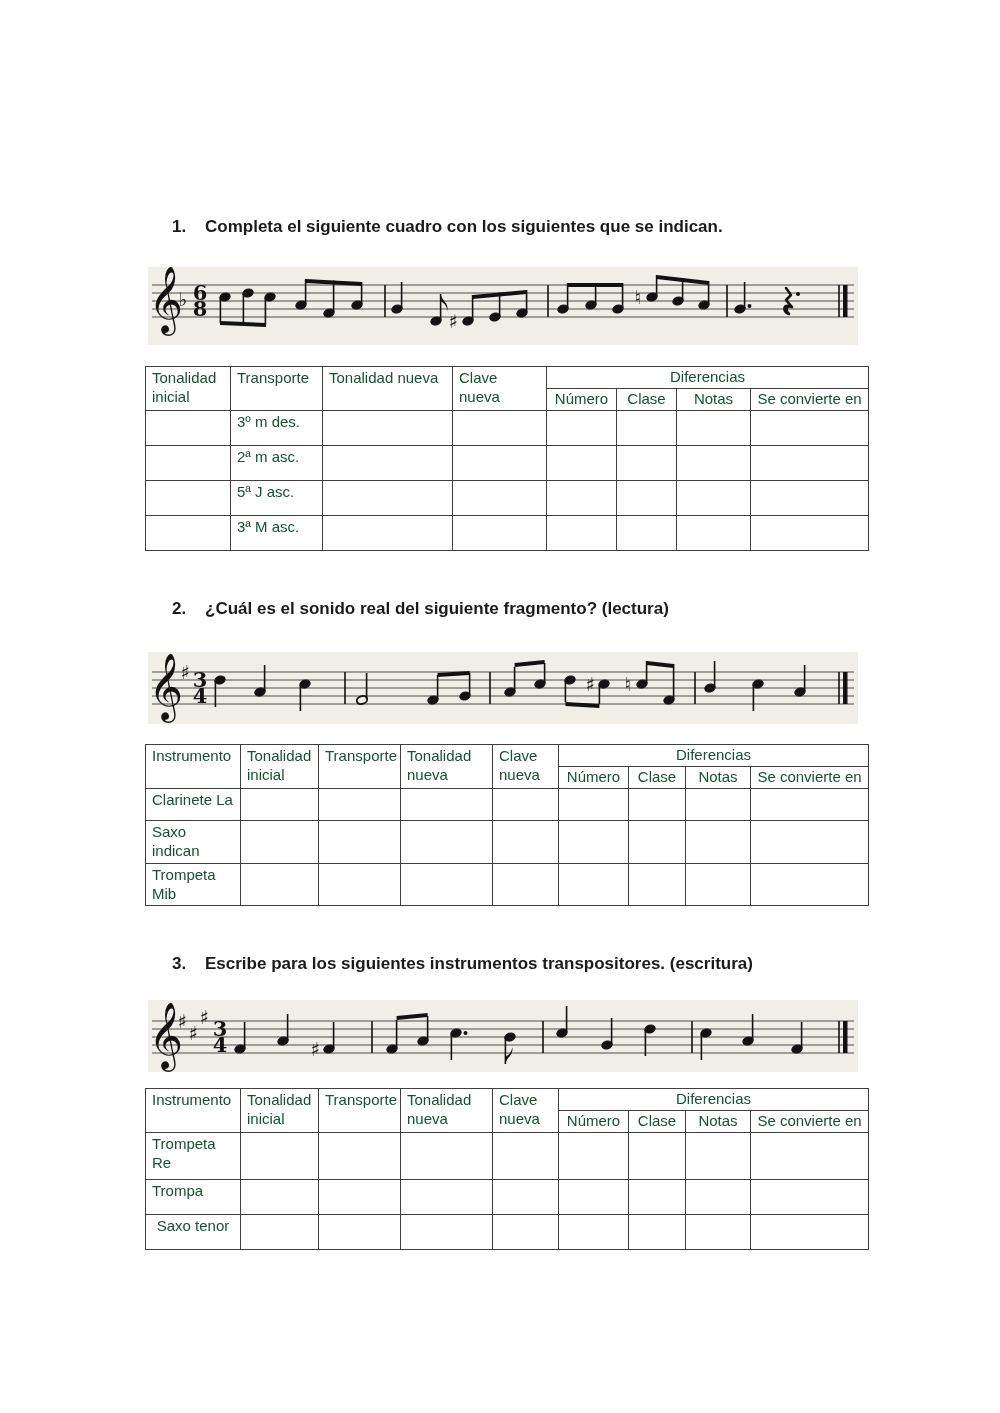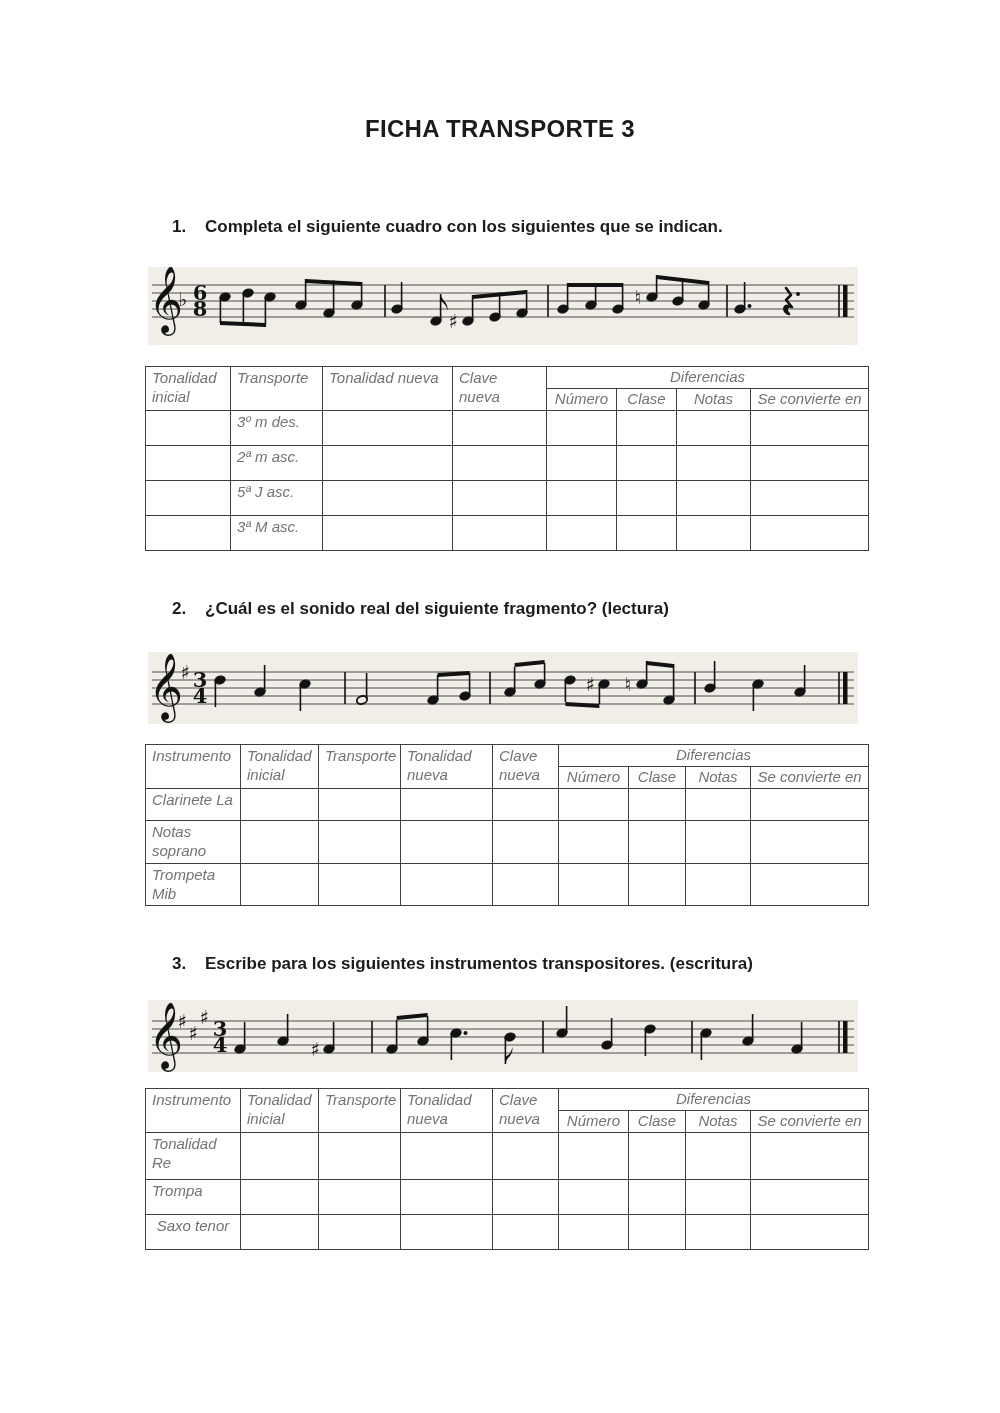--- a/index.html
+++ b/index.html
@@ -12,38 +12,37 @@
   .heading .txt{margin-left:9px;}
   #h1{left:172px;top:217px;}
   #h2{left:172px;top:599px;}
   #h3{left:172px;top:954px;}
   .staff{position:absolute;left:148px;width:710px;}
   #staff1{top:267px;height:78px;}
   #staff2{top:652px;height:72px;}
   #staff3{top:1000px;height:72px;}
   .staff svg{display:block;width:100%;height:100%;}
   table{border-collapse:collapse;table-layout:fixed;position:absolute;left:145px;
-        font-size:15px;color:#737373;font-style:italic;}
+        font-size:15px;color:#14532d;}
   td{border:1.4px solid #3f3f3f;padding:2px 6px;vertical-align:top;line-height:1.25;
      overflow:hidden;}
   td.c{text-align:center;vertical-align:middle;padding:1px 2px;}
   #table1{top:366px;width:723px;}
   #table2{top:744px;width:723px;}
   #table3{top:1088px;width:723px;}
   tr.hr1{height:21px;} tr.hr2{height:22px;}
   #table1 tr.dr{height:35px;}
   #table2 tr.d1{height:32px;} #table2 tr.d2{height:43px;} #table2 tr.d3{height:42px;}
   #table3 tr.d1{height:47px;} #table3 tr.d2{height:35px;margin-top:44px;} #table3 tr.d3{height:35px;text-align:center;}
 </style>
 </head>
 <body>
 
 <div class="page">
 
-  <div class="title">FICHA TRANSPORTE 3</div>
 
   <div class="heading" id="h1">
     <span class="num">1.</span>
     <span class="txt">Completa el siguiente cuadro con los siguientes que se indican.</span>
   </div>
 
   <div class="staff" id="staff1" style="background: rgb(241, 238, 232);">
       <svg viewBox="0 0 710 78">
         <line x1="4" y1="18" x2="706" y2="18" stroke="#4d4d4d" stroke-width="1.2"></line>
         <line x1="4" y1="26" x2="706" y2="26" stroke="#4d4d4d" stroke-width="1.2"></line>
@@ -269,21 +268,21 @@
       <td></td>
           <td></td>
       <td></td>
           <td></td>
       <td></td>
           <td></td>
       <td></td>
           <td></td>
     </tr>
     <tr class="d2">
-      <td>Notas soprano</td>
+      <td>Saxo indican</td>
       <td></td>
           <td></td>
       <td></td>
           <td></td>
       <td></td>
           <td></td>
       <td></td>
           <td></td>
     </tr>
     <tr class="d3">
@@ -377,21 +376,21 @@
       <td rowspan="2">Clave nueva</td>
       <td colspan="4" class="c">Diferencias</td>
     </tr>
     <tr class="hr2">
       <td class="c">Número</td>
       <td class="c">Clase</td>
       <td class="c">Notas</td>
       <td class="c">Se convierte en</td>
     </tr>
     <tr class="d1">
-      <td>Tonalidad Re</td>
+      <td>Trompeta Re</td>
       <td></td>
           <td></td>
       <td></td>
           <td></td>
       <td></td>
           <td></td>
       <td></td>
           <td></td>
     </tr>
     <tr class="d2">

